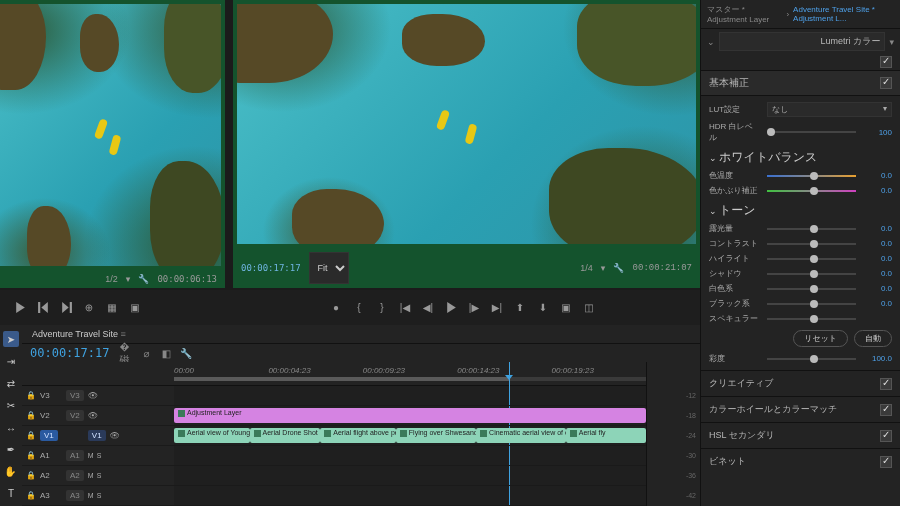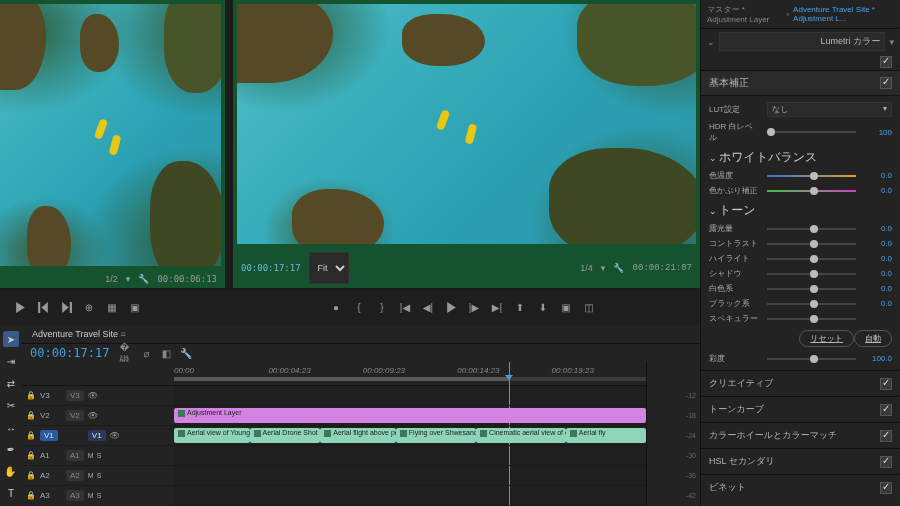--- a/index.html
+++ b/index.html
@@ -99,21 +99,21 @@
   .row .lbl{width:52px;}
   .row .sld{flex:1;height:10px;position:relative;}
   .row .sld .track{position:absolute;top:4px;left:0;right:0;height:2px;background:#444;}
   .row .sld .knob{position:absolute;top:1px;width:8px;height:8px;border-radius:50%;background:#bbb;}
   .row .sld.temp .track{background:linear-gradient(90deg,#3a70d0,#888 50%,#e8a030);}
   .row .sld.tint .track{background:linear-gradient(90deg,#40c040,#888 50%,#d040c0);}
   .row .val{width:30px;text-align:right;color:#4ea0e8;}
   .sub-head{font-size:12px;color:#ccc;padding:4px 0 2px;}
   .sub-head::before{content:"⌄ ";font-size:9px;}
   .btn-reset{border:1px solid #555;border-radius:9px;padding:2px 10px;font-size:8px;background:none;color:#ccc;}
-  .btn-row{display:flex;justify-content:flex-end;padding:4px 0;text-decoration:underline;}
+  .btn-row{display:flex;justify-content:flex-end;gap:6px;padding:4px 0;}
   .sec-collapsed{display:flex;align-items:center;justify-content:space-between;padding:6px 8px;font-size:9px;border-top:1px solid #111;}
   .chk{width:12px;height:12px;background:#3a3a3a;border:1px solid #555;display:inline-block;position:relative;}
   .chk.on::after{content:"✓";position:absolute;top:-2px;left:1px;font-size:10px;color:#ddd;}
   svg{fill:currentColor;}
 </style>
 </head>
 <body>
 
 <div class="app">
   <div class="left">
@@ -438,24 +438,20 @@
           </div>
           <span class="val">100.0</span>
         </div>
     </div>
 
     <div class="sec-collapsed">
         <span>クリエイティブ</span>
         <span class="chk on"></span>
       </div>
     <div class="sec-collapsed">
-        <span>トーンカーブ</span>
-        <span class="chk on"></span>
-      </div>
-    <div class="sec-collapsed">
         <span>カラーホイールとカラーマッチ</span>
         <span class="chk on"></span>
       </div>
     <div class="sec-collapsed">
         <span>HSL セカンダリ</span>
         <span class="chk on"></span>
       </div>
     <div class="sec-collapsed">
         <span>ビネット</span>
         <span class="chk on"></span>

